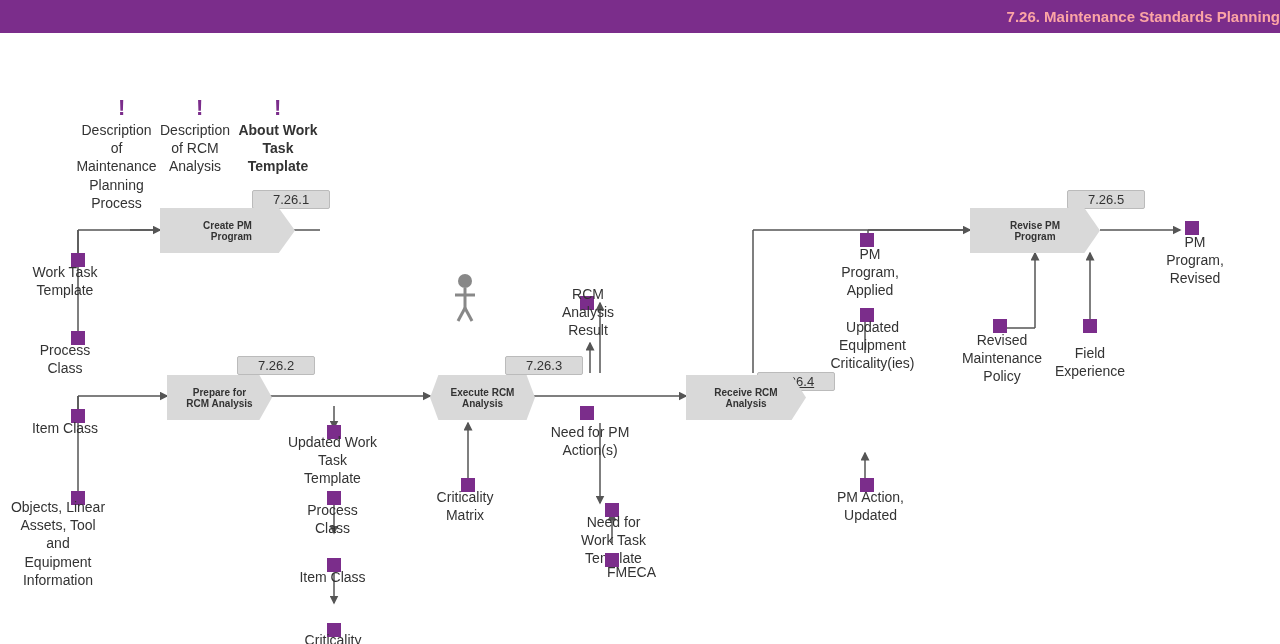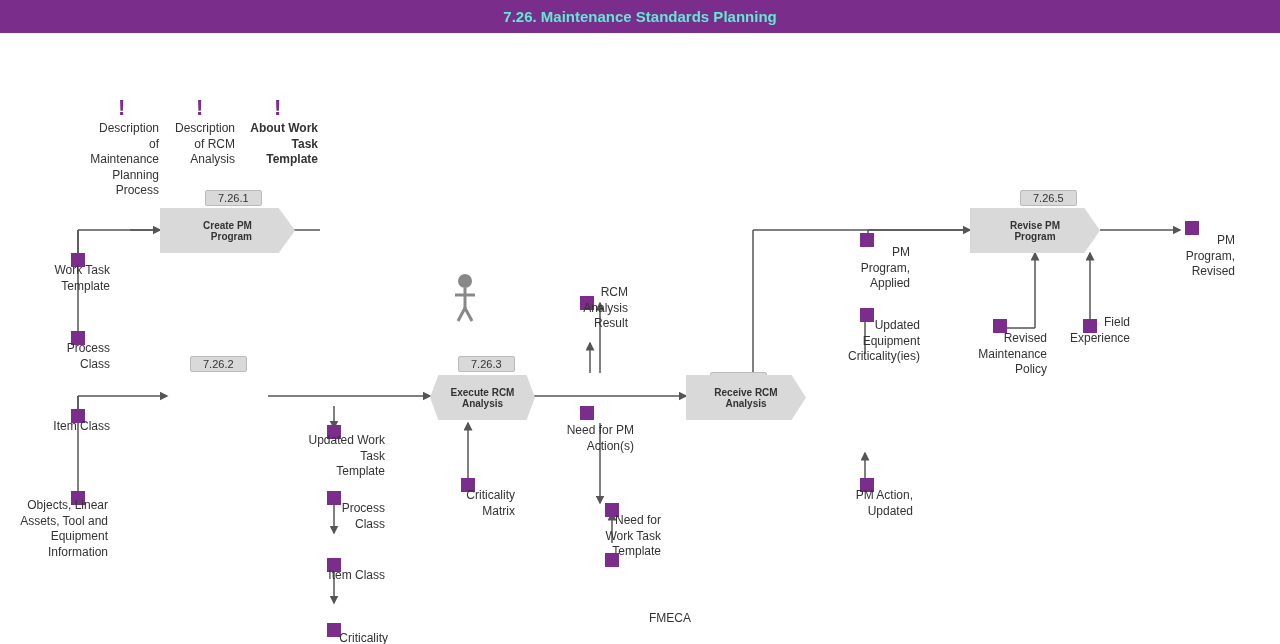--- a/index.html
+++ b/index.html
@@ -1,38 +1,38 @@
 <!DOCTYPE html>
 <html><head>
   <meta charset="utf-8">
   <style>
     * { box-sizing: border-box; margin: 0; padding: 0; }
     body { font-family: Arial, sans-serif; background: #fff; width: 1280px; height: 644px; overflow: hidden; }
 
     #title-bar {
       background: #7B2D8B;
-      color: #5eead4;
-      text-align: center;
+      color: #fca5a5;
+      text-align: right;
       font-size: 15px;
       font-weight: bold;
       padding: 8px 0;
       width: 100%;
     }
 
     #diagram {
       position: relative;
       width: 1280px;
       height: 608px;
       background: #fff;
     }
 
     .node-label {
       position: absolute;
-      text-align: right;
-      font-size: 12px;
+      text-align: center;
+      font-size: 14px;
       color: #333;
       line-height: 1.3;
     }
 
     
     .chevron {
       position: absolute;
       background: #d9d9d9;
       display: flex;
       align-items: center;
@@ -64,24 +64,25 @@
       color: #7B2D8B;
       font-size: 22px;
       font-weight: bold;
       text-align: center;
     }
 
     .badge {
       position: absolute;
       background: #d9d9d9;
       border: 1px solid #bbb;
-      font-size: 11px;
+      font-size: 13px;
       color: #333;
-      padding: 1px 12px;
+      padding: 1px 20px;
       border-radius: 2px;
+      margin-left: 47px;
     }
 
     .person-icon {
       position: absolute;
       display: flex;
       flex-direction: column;
       align-items: center;
       color: #777;
     }
 
@@ -186,20 +187,23 @@
   <div class="node-label" style="left:20px; top:308px; width:90px;">Process<br>Class</div>
 
   <div class="purple-square" style="left:71px; top:376px;"></div>
   <div class="node-label" style="left:20px; top:386px; width:90px;">Item Class</div>
 
   <div class="purple-square" style="left:71px; top:458px;"></div>
   <div class="node-label" style="left:8px; top:465px; width:100px;">Objects, Linear<br>Assets, Tool and<br>Equipment<br>Information</div>
 
   <div class="badge" style="left:190px; top:323px;">7.26.2</div>
 
+  <div class="chevron chevron-right" style="left:167px; top:342px; width:105px; height:45px;">
+    <span>Prepare for<br>RCM Analysis</span>
+  </div>
 
   <div class="purple-square" style="left:327px; top:392px;"></div>
   <div class="node-label" style="left:280px; top:400px; width:105px;">Updated Work<br>Task<br>Template</div>
 
   <div class="purple-square" style="left:327px; top:458px;"></div>
   <div class="node-label" style="left:280px; top:468px; width:105px;">Process<br>Class</div>
 
   <div class="purple-square" style="left:327px; top:525px;"></div>
   <div class="node-label" style="left:280px; top:535px; width:105px;">Item Class</div>
 
@@ -228,21 +232,21 @@
   <div class="purple-square" style="left:580px; top:263px;"></div>
   <div class="node-label" style="left:548px; top:252px; width:80px;">RCM<br>Analysis<br>Result</div>
 
   <div class="purple-square" style="left:580px; top:373px;"></div>
   <div class="node-label" style="left:546px; top:390px; width:88px;">Need for PM<br>Action(s)</div>
 
   <div class="purple-square" style="left:605px; top:470px;"></div>
   <div class="node-label" style="left:566px; top:480px; width:95px;">Need for<br>Work Task<br>Template</div>
 
   <div class="purple-square" style="left:605px; top:520px;"></div>
-  <div class="node-label" style="left:596px; top:530px; width:95px;margin-top:48px;">FMECA</div>
+  <div class="node-label" style="left:584px; top:530px; width:95px;">FMECA</div>
 
   <div class="badge" style="left:710px; top:339px;text-decoration:underline;">7.26.4</div>
 
   <div class="chevron chevron-right" style="left:686px; top:342px; width:120px; height:45px;">
     <span>Receive RCM<br>Analysis</span>
   </div>
 
   <div class="purple-square" style="left:860px; top:200px;"></div>
   <div class="node-label" style="left:830px; top:212px; width:80px;">PM<br>Program,<br>Applied</div>
 
@@ -255,18 +259,18 @@
   <div class="badge" style="left:1020px; top:157px;">7.26.5</div>
 
   <div class="chevron chevron-right" style="left:970px; top:175px; width:130px; height:45px;">
     <span>Revise PM<br>Program</span>
   </div>
 
   <div class="purple-square" style="left:993px; top:286px;"></div>
   <div class="node-label" style="left:957px; top:298px; width:90px;">Revised<br>Maintenance<br>Policy</div>
 
   <div class="purple-square" style="left:1083px; top:286px;"></div>
-  <div class="node-label" style="left:1050px; top:282px; width:80px;">Field<br>Experience</div>
+  <div class="node-label" style="left:1050px; top:311px; width:80px;">Field<br>Experience</div>
 
   <div class="purple-square" style="left:1185px; top:188px;"></div>
   <div class="node-label" style="left:1155px; top:200px; width:80px;">PM<br>Program,<br>Revised</div>
 
 </div>
 
 </body></html>

